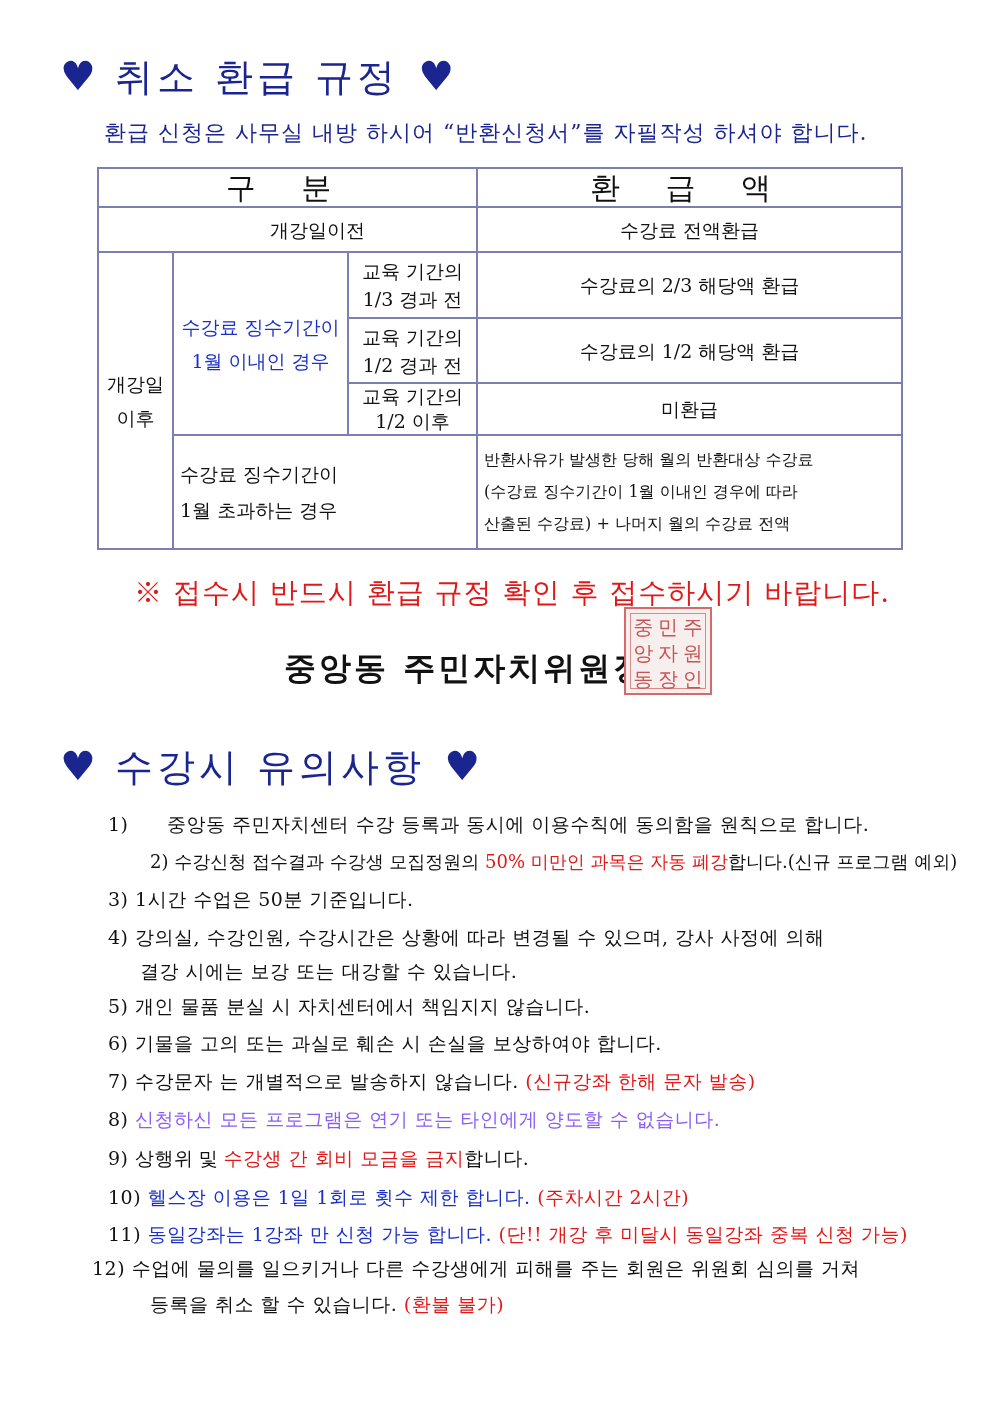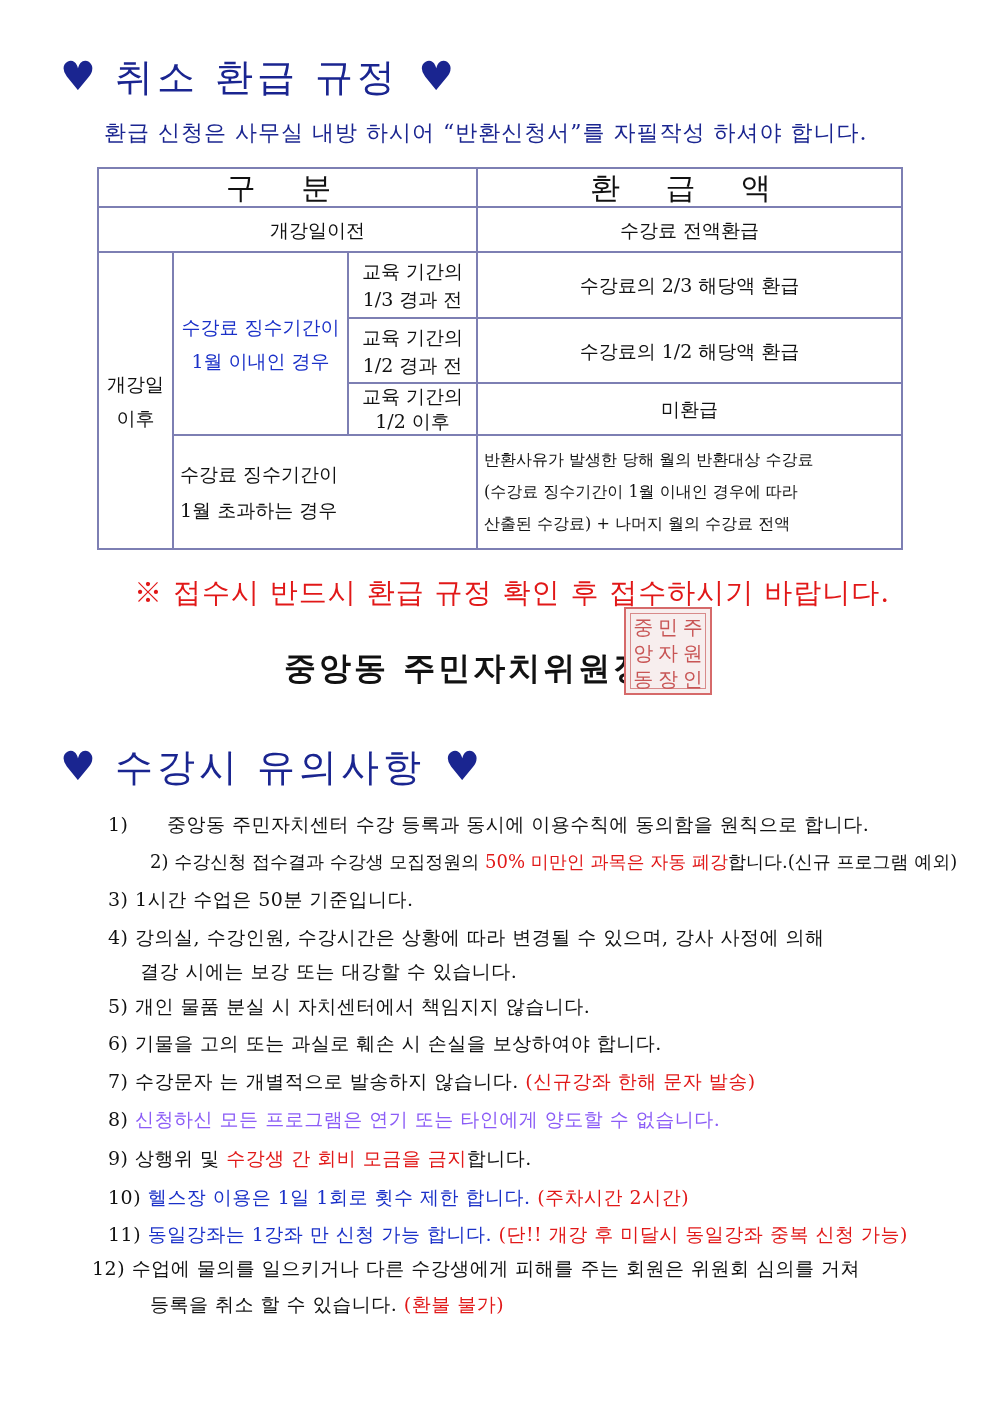--- a/index.html
+++ b/index.html
@@ -126,18 +126,18 @@
 <div id="precaution-list">
     <div class="abs item" style="left: 108px; top: 812px;"><span>1) </span><span style="color: rgb(17, 17, 17); margin-left: 32px;">중앙동 주민자치센터 수강 등록과 동시에 이용수칙에 동의함을 원칙으로 합니다.</span></div>
     <div class="abs item" style="left: 106px; top: 850px; font-size: 18px; letter-spacing: 0px; margin-left: 44px;"><span>2) </span><span style="color: rgb(17, 17, 17);">수강신청 접수결과 수강생 모집정원의 </span><span style="color: rgb(225, 24, 24);">50% 미만인 과목은 자동 폐강</span><span style="color: rgb(17, 17, 17);">합니다.(신규 프로그램 예외)</span></div>
     <div class="abs item" style="left: 108px; top: 887px;"><span>3) </span><span style="color: rgb(17, 17, 17);">1시간 수업은 50분 기준입니다.</span></div>
     <div class="abs item" style="left: 108px; top: 925px;"><span>4) </span><span style="color: rgb(17, 17, 17);">강의실, 수강인원, 수강시간은 상황에 따라 변경될 수 있으며, 강사 사정에 의해</span></div>
     <div class="abs item" style="left: 140px; top: 959px;"><span>결강 시에는 보강 또는 대강할 수 있습니다.</span></div>
     <div class="abs item" style="left: 108px; top: 994px;"><span>5) </span><span style="color: rgb(17, 17, 17);">개인 물품 분실 시 자치센터에서 책임지지 않습니다.</span></div>
     <div class="abs item" style="left: 108px; top: 1031px;"><span>6) </span><span style="color: rgb(17, 17, 17);">기물을 고의 또는 과실로 훼손 시 손실을 보상하여야 합니다.</span></div>
     <div class="abs item" style="left: 108px; top: 1069px;"><span>7) </span><span style="color: rgb(17, 17, 17);">수강문자 는 개별적으로 발송하지 않습니다. </span><span style="color: rgb(225, 24, 24);">(신규강좌 한해 문자 발송)</span></div>
     <div class="abs item" style="left: 108px; top: 1107px;"><span>8) </span><span style="color: #8b5cf6;">신청하신 모든 프로그램은 연기 또는 타인에게 양도할 수 없습니다.</span></div>
-    <div class="abs item" style="left: 108px; top: 1146px;"><span>9) </span><span style="color: rgb(17, 17, 17);">상행위 및 </span><span style="color: rgb(225, 24, 24);">수강생 간 회비 모금을 금지</span><span style="color: rgb(17, 17, 17);">합니다.</span></div>
+    <div class="abs item" style="left: 108px; top: 1146px;"><span>9) </span><span style="color: rgb(17, 17, 17); font-family: Liberation Serif, serif;">상행위 및 </span><span style="color: rgb(225, 24, 24);">수강생 간 회비 모금을 금지</span><span style="color: rgb(17, 17, 17);">합니다.</span></div>
     <div class="abs item" style="left: 108px; top: 1185px;"><span>10) </span><span style="color: rgb(26, 48, 200);">헬스장 이용은 1일 1회로 횟수 제한 합니다. </span><span style="color: rgb(225, 24, 24);">(주차시간 2시간)</span></div>
     <div class="abs item" style="left: 108px; top: 1222px;"><span>11) </span><span style="color: rgb(26, 48, 200);">동일강좌는 1강좌 만 신청 가능 합니다. </span><span style="color: rgb(225, 24, 24);">(단!! 개강 후 미달시 동일강좌 중복 신청 가능)</span></div>
     <div class="abs item" style="left: 92px; top: 1256px;"><span>12) </span><span style="color: rgb(17, 17, 17);">수업에 물의를 일으키거나 다른 수강생에게 피해를 주는 회원은 위원회  심의를 거쳐</span></div>
     <div class="abs item" style="left: 150px; top: 1292px;"><span>등록을 취소 할 수 있습니다. </span><span style="color: rgb(225, 24, 24);">(환불 불가)</span></div>
   </div>
 
 </body></html>

